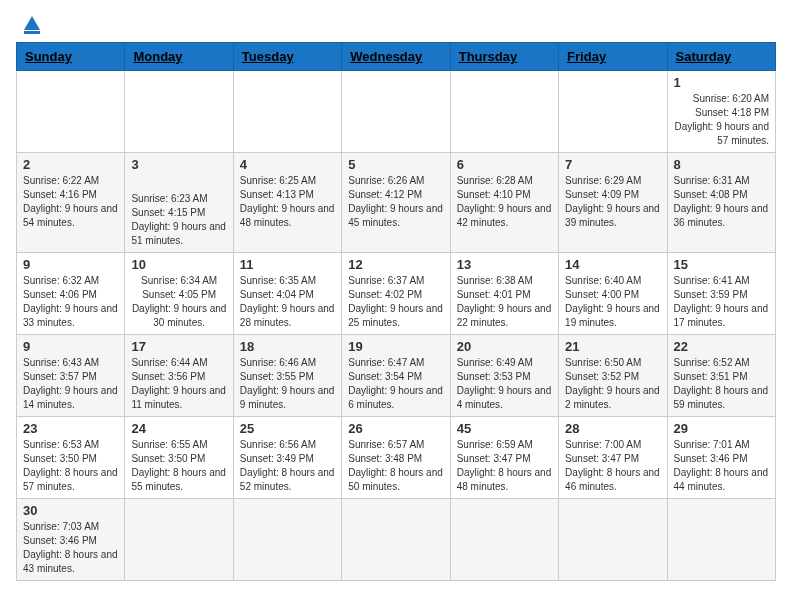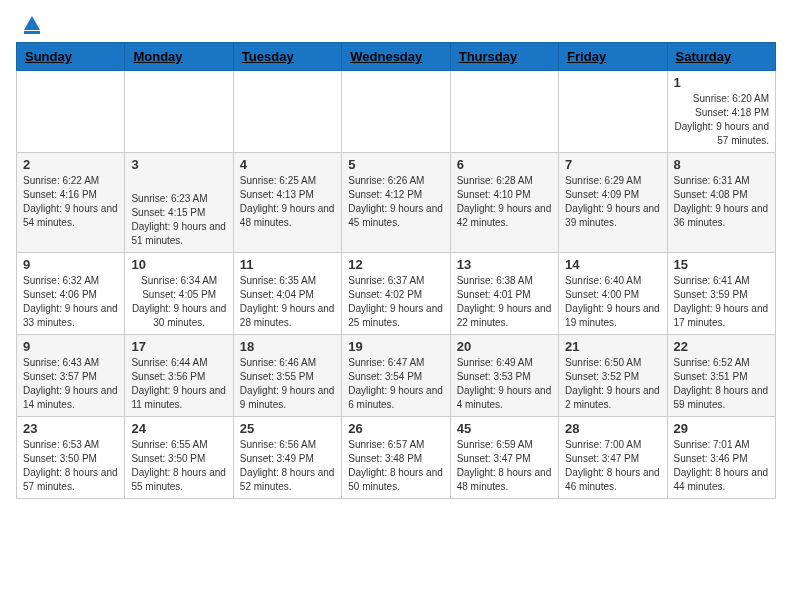--- a/index.html
+++ b/index.html
@@ -307,14 +307,28 @@
 Sunset: 3:47 PM
 Daylight: 8 hours and 46 minutes.</div>
         </td>
         <td>
           <span class="day-number">29</span>
           <div class="day-info" style="white-space: pre-line;">Sunrise: 7:01 AM
 Sunset: 3:46 PM
 Daylight: 8 hours and 44 minutes.</div>
         </td>
       </tr>
+      <tr>
+        <td>
+          <span class="day-number">30</span>
+          <div class="day-info" style="white-space: pre-line;">Sunrise: 7:03 AM
+Sunset: 3:46 PM
+Daylight: 8 hours and 43 minutes.</div>
+        </td>
+        <td class="empty-cell"></td>
+        <td class="empty-cell"></td>
+        <td class="empty-cell"></td>
+        <td class="empty-cell"></td>
+        <td class="empty-cell"></td>
+        <td class="empty-cell"></td>
+      </tr>
     </tbody>
 </table>
 
 </body></html>

